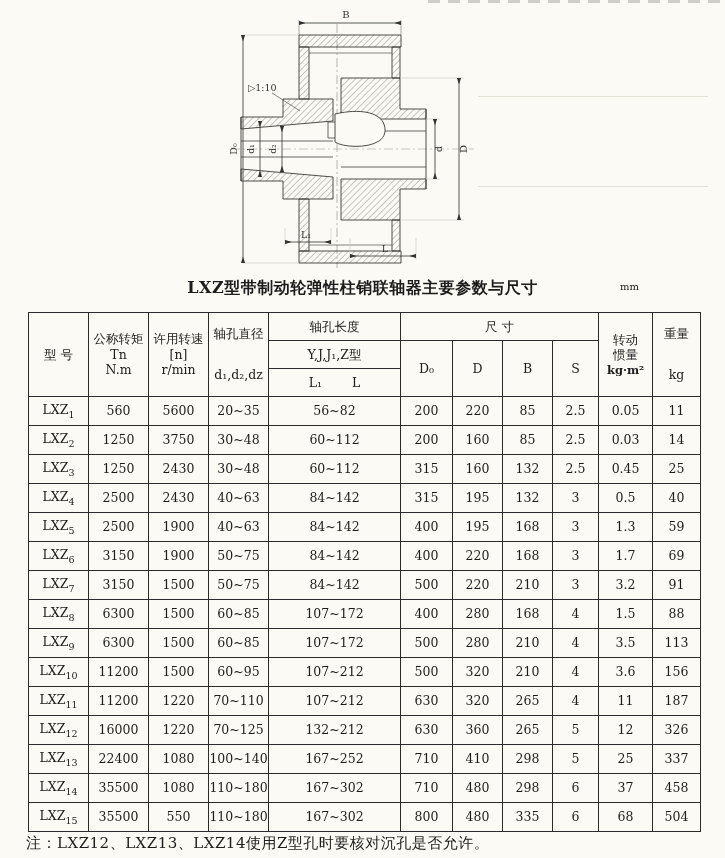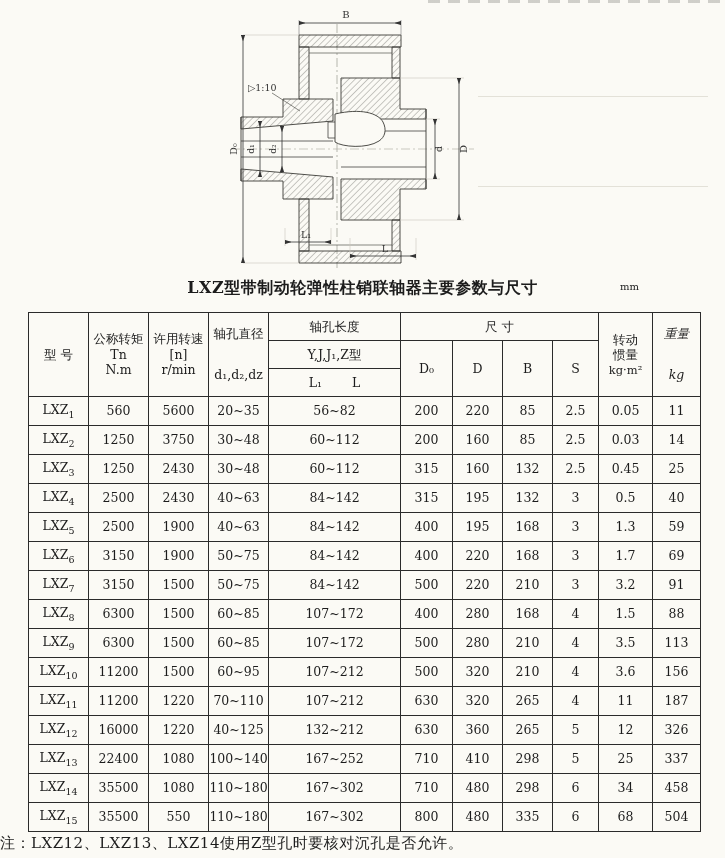--- a/index.html
+++ b/index.html
@@ -23,23 +23,23 @@
   th,td{
     border:1px solid #2b2b2b;text-align:center;vertical-align:middle;
     font-weight:normal;font-size:12.5px;padding:0;line-height:1.25;
     overflow:hidden;
   }
   table{border:1.5px solid #222;}
   thead th{height:27px;}
   tbody td{height:28px;}
   .stack{display:flex;flex-direction:column;justify-content:center;align-items:center;height:100%;}
   .stack.spread{justify-content:space-around;}
-  .stack .sm{font-size:11.5px;}
+  .stack .sm{font-size:11.5px;font-weight:bold;}
   .pair{display:flex;justify-content:center;gap:30px;}
-  .note{position:absolute;top:834px;left:0;font-size:15px;letter-spacing:.5px;}
+  .note{position:absolute;top:834px;left:26px;font-size:15px;letter-spacing:.5px;}
   sub{font-size:9.5px;}
   svg text{font-family:"DejaVu Serif","Liberation Serif",serif;fill:#333;}
 </style>
 </head>
 <body>
 
 <div class="artifact-strip"></div>
 
 <div class="guide-line" style="top:96px;left:478px;width:230px;"></div>
 <div class="guide-line" style="top:186px;left:478px;width:230px;"></div>
@@ -157,21 +157,21 @@
       <th>轴孔长度</th>
       <th colspan="4">尺    寸</th>
       <th rowspan="3">
         <div class="stack">
               <span>转动</span>
               <span>惯量</span>
               <span class="sm">kg·m²</span>
             </div>
       </th>
       <th rowspan="3">
-        <div class="stack spread" style="padding:10px 0;font-style:italic;">
+        <div class="stack spread" style="padding:10px 0;">
               <span>重量</span>
               <span>kg</span>
             </div>
       </th>
     </tr>
     <tr>
       <th>Y,J,J₁,Z型</th>
       <th rowspan="2">D₀</th>
       <th rowspan="2">D</th>
       <th rowspan="2">B</th>
@@ -327,21 +327,21 @@
           <td>320</td>
           <td>265</td>
           <td>4</td>
           <td>11</td>
           <td>187</td>
         </tr>
         <tr>
           <td>LXZ<sub>12</sub></td>
           <td>16000</td>
           <td>1220</td>
-          <td>40~125</td>
+          <td>70~125</td>
           <td>132~212</td>
           <td>630</td>
           <td>360</td>
           <td>265</td>
           <td>5</td>
           <td>12</td>
           <td>326</td>
         </tr>
         <tr>
           <td>LXZ<sub>13</sub></td>
@@ -359,21 +359,21 @@
         <tr>
           <td>LXZ<sub>14</sub></td>
           <td>35500</td>
           <td>1080</td>
           <td>110~180</td>
           <td>167~302</td>
           <td>710</td>
           <td>480</td>
           <td>298</td>
           <td>6</td>
-          <td>34</td>
+          <td>37</td>
           <td>458</td>
         </tr>
         <tr>
           <td>LXZ<sub>15</sub></td>
           <td>35500</td>
           <td>550</td>
           <td>110~180</td>
           <td>167~302</td>
           <td>800</td>
           <td>480</td>

